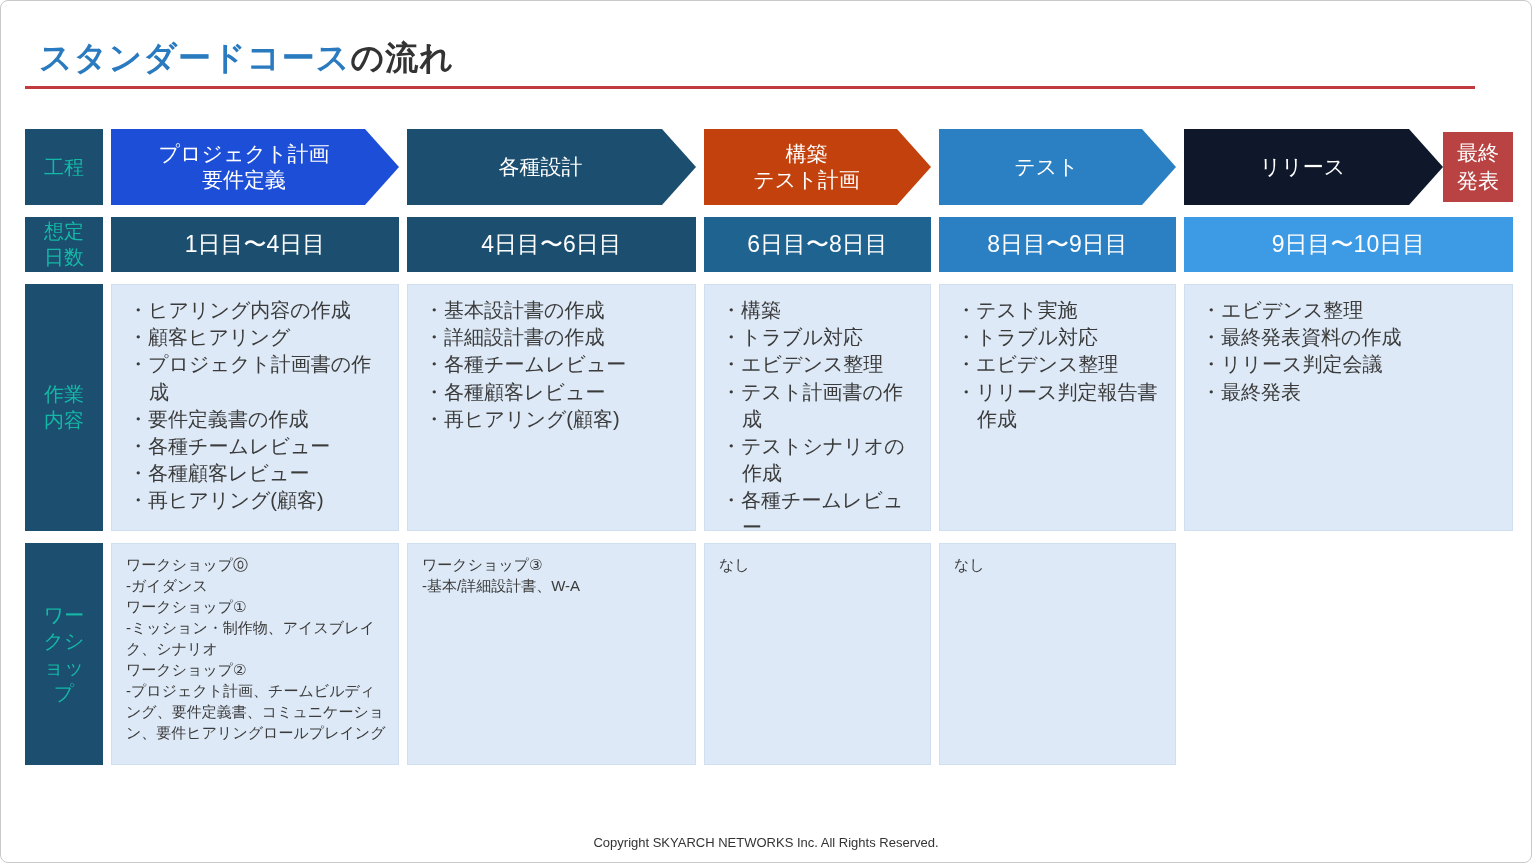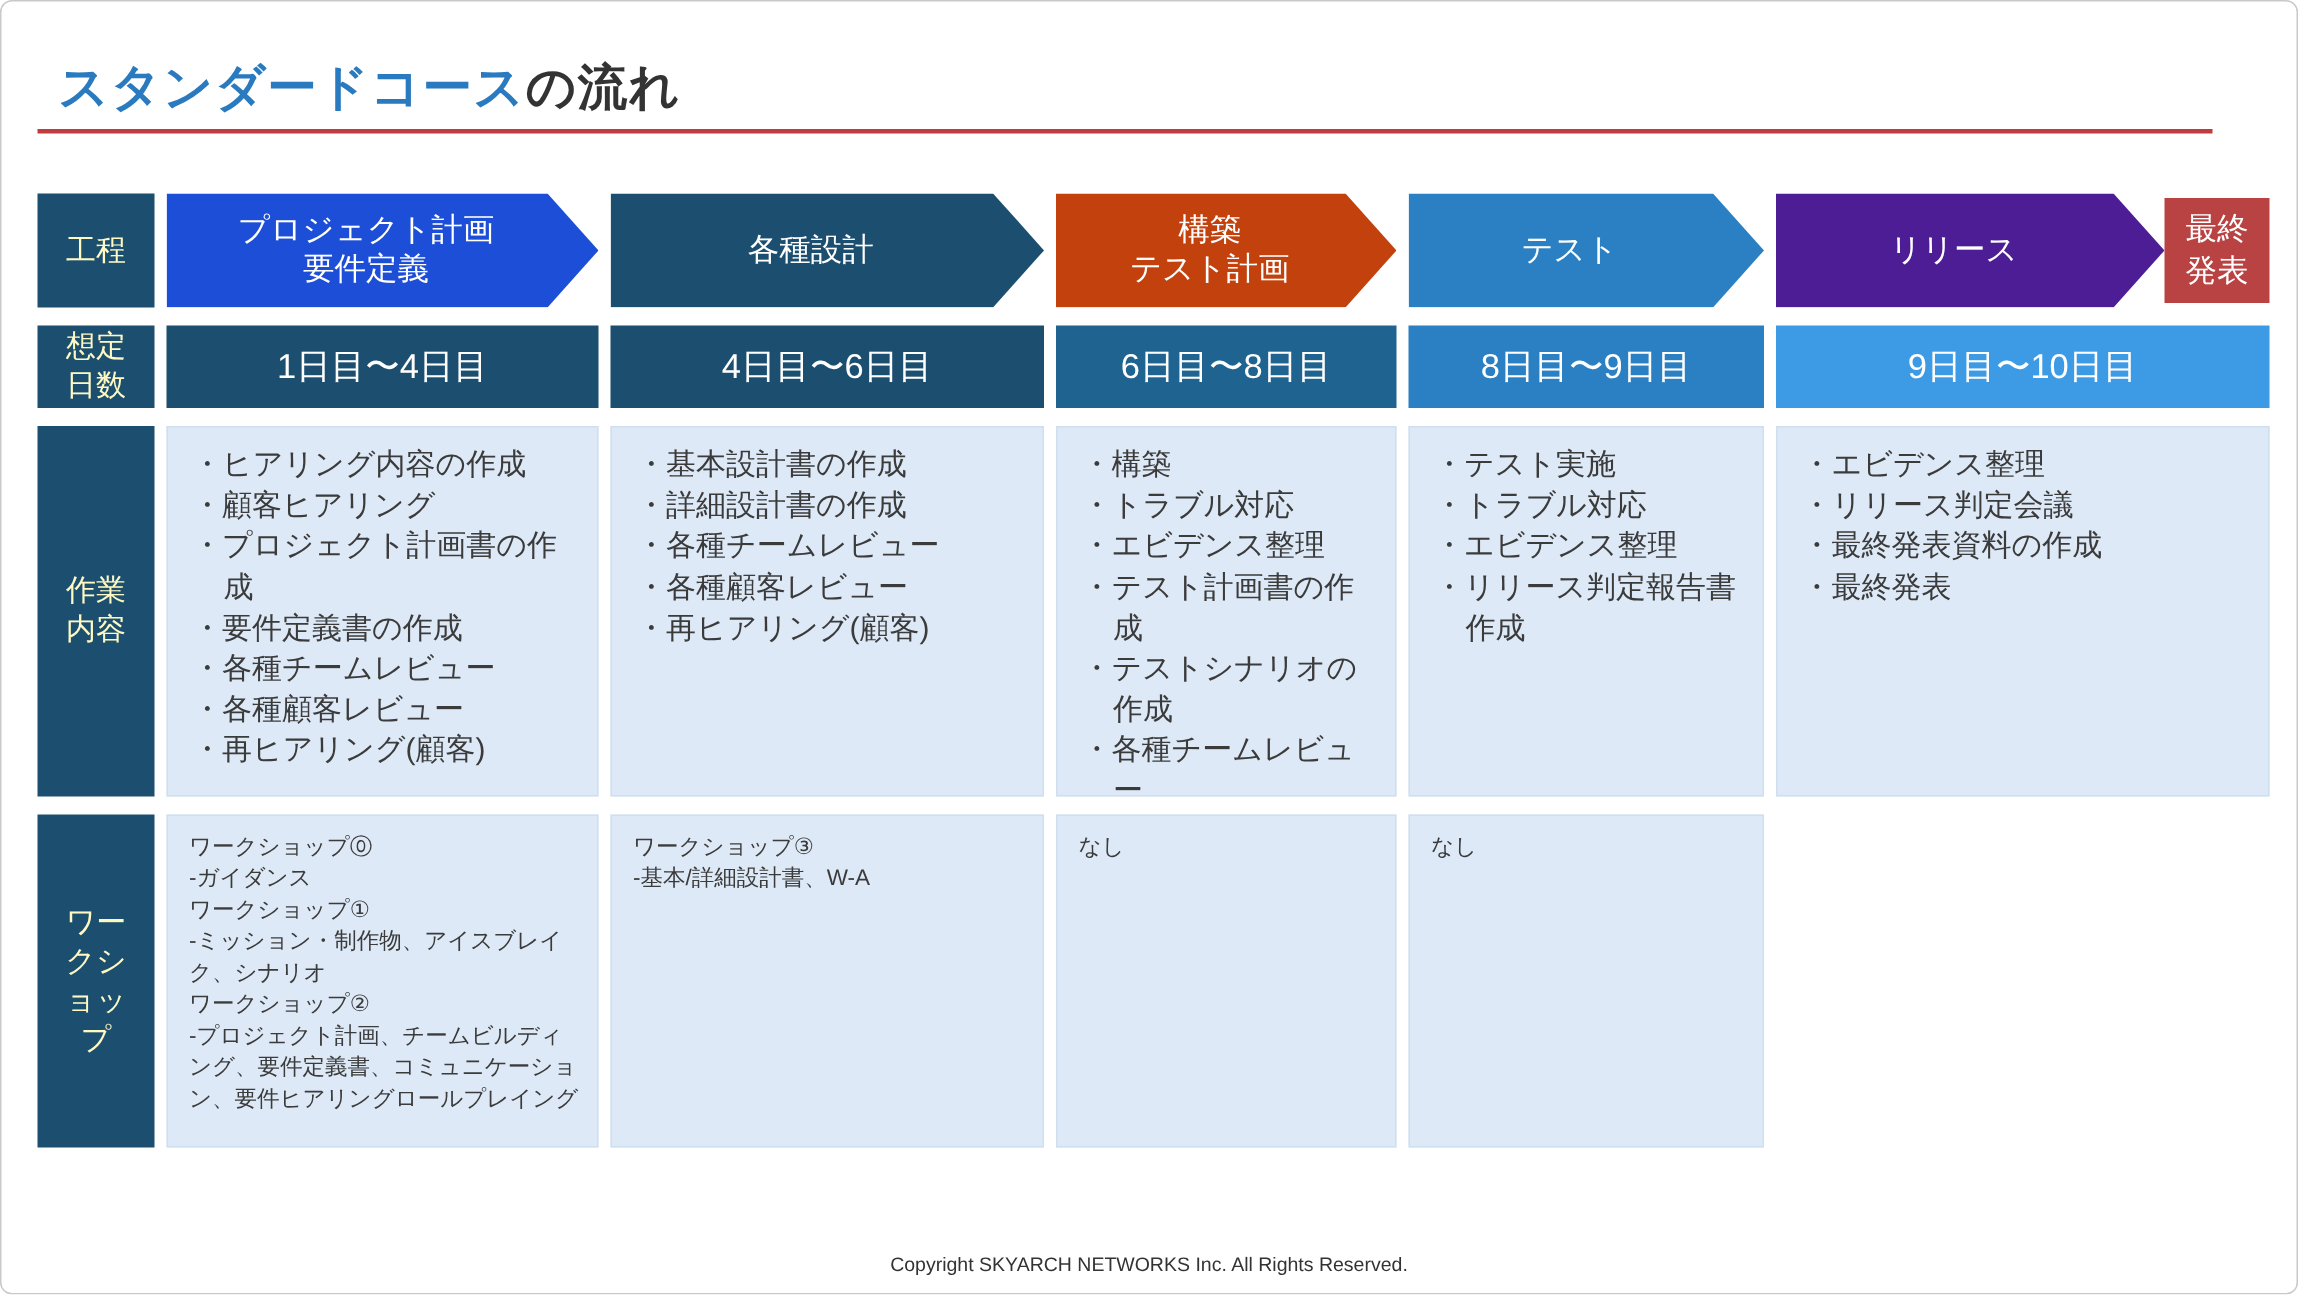--- a/index.html
+++ b/index.html
@@ -41,21 +41,21 @@
     column-gap: 8px;
     margin-bottom: 12px;
   }
   .trow.r-stage    { height: 76px; }
   .trow.r-days     { height: 55px; }
   .trow.r-work     { height: 247px; }
   .trow.r-workshop { height: 222px; }
 
   .rowlabel {
     background: var(--label-bg, #1B4E6F);
-    color: #fef9c3;
+    color: #14b8a6;
     font-size: 20px;
     line-height: 1.3;
     display: flex;
     align-items: center;
     justify-content: center;
     text-align: center;
     padding: 0 16px;
     word-break: break-all;
   }
 
@@ -141,21 +141,21 @@
           <div class="stage-arrow" style="background: rgb(27, 78, 111);">各種設計</div>
         </div>
         <div class="stage-cell">
           <div class="stage-arrow" style="background: #c2410c;">構築
 テスト計画</div>
         </div>
         <div class="stage-cell">
           <div class="stage-arrow" style="background: rgb(42, 128, 194);">テスト</div>
         </div>
         <div class="stage-cell">
-          <div class="stage-arrow" style="background: #4c1d95;">リリース</div>
+          <div class="stage-arrow" style="background: #0f172a;">リリース</div>
           <div class="final-box">最終
 発表</div>
         </div>
       </div>
 
     <div class="trow r-days" id="row-days">
       <div class="rowlabel">想定日数</div>
     <div class="days-cell" style="background: rgb(27, 78, 111);">1日目〜4日目</div>
         <div class="days-cell" style="background: rgb(27, 78, 111);">4日目〜6日目</div>
         <div class="days-cell" style="background: rgb(31, 99, 144);">6日目〜8日目</div>
@@ -191,22 +191,22 @@
           <div class="work-item">・各種顧客レビュー</div>
         </div>
         <div class="content-cell work-cell">
           <div class="work-item">・テスト実施</div>
           <div class="work-item">・トラブル対応</div>
           <div class="work-item">・エビデンス整理</div>
           <div class="work-item">・リリース判定報告書作成</div>
         </div>
         <div class="content-cell work-cell">
           <div class="work-item">・エビデンス整理</div>
+          <div class="work-item">・最終発表資料の作成</div>
           <div class="work-item">・リリース判定会議</div>
-          <div class="work-item">・最終発表資料の作成</div>
           <div class="work-item">・最終発表</div>
         </div>
       </div>
 
     <div class="trow r-workshop" id="row-workshop">
       <div class="rowlabel">ワークショップ</div>
     <div class="content-cell workshop-cell">ワークショップ⓪
 -ガイダンス
 ワークショップ①
 -ミッション・制作物、アイスブレイク、シナリオ

